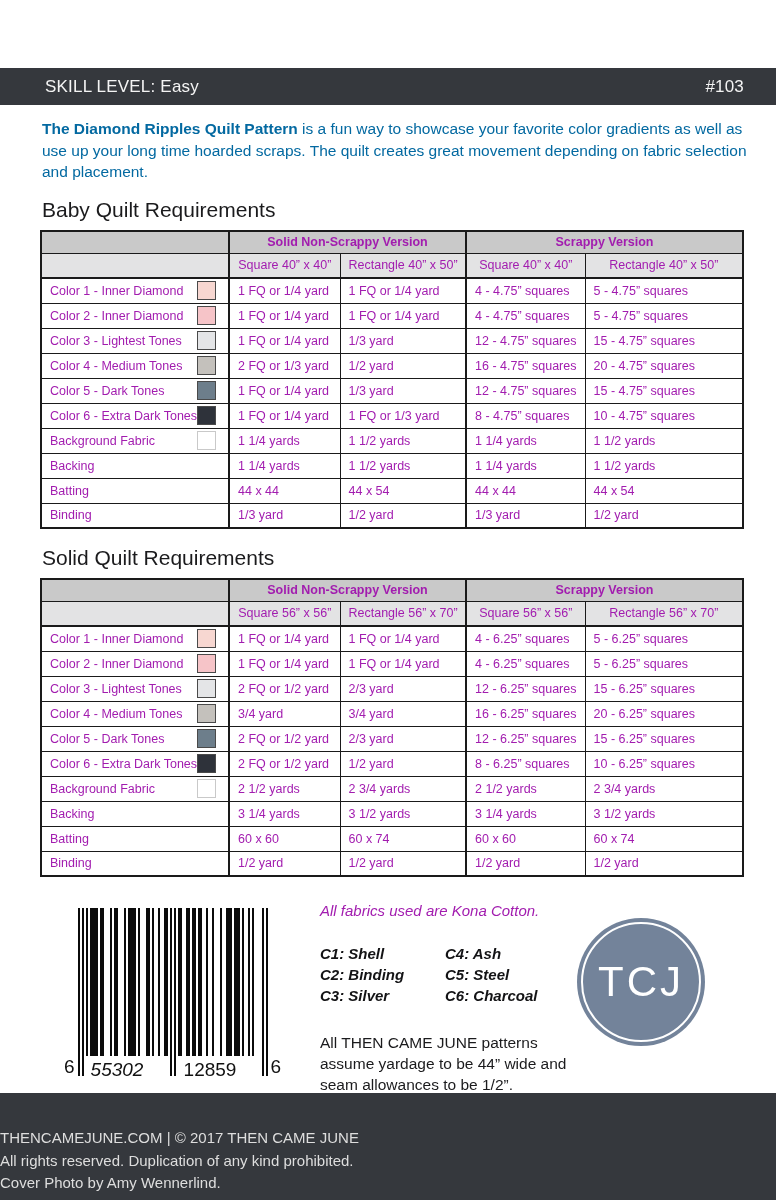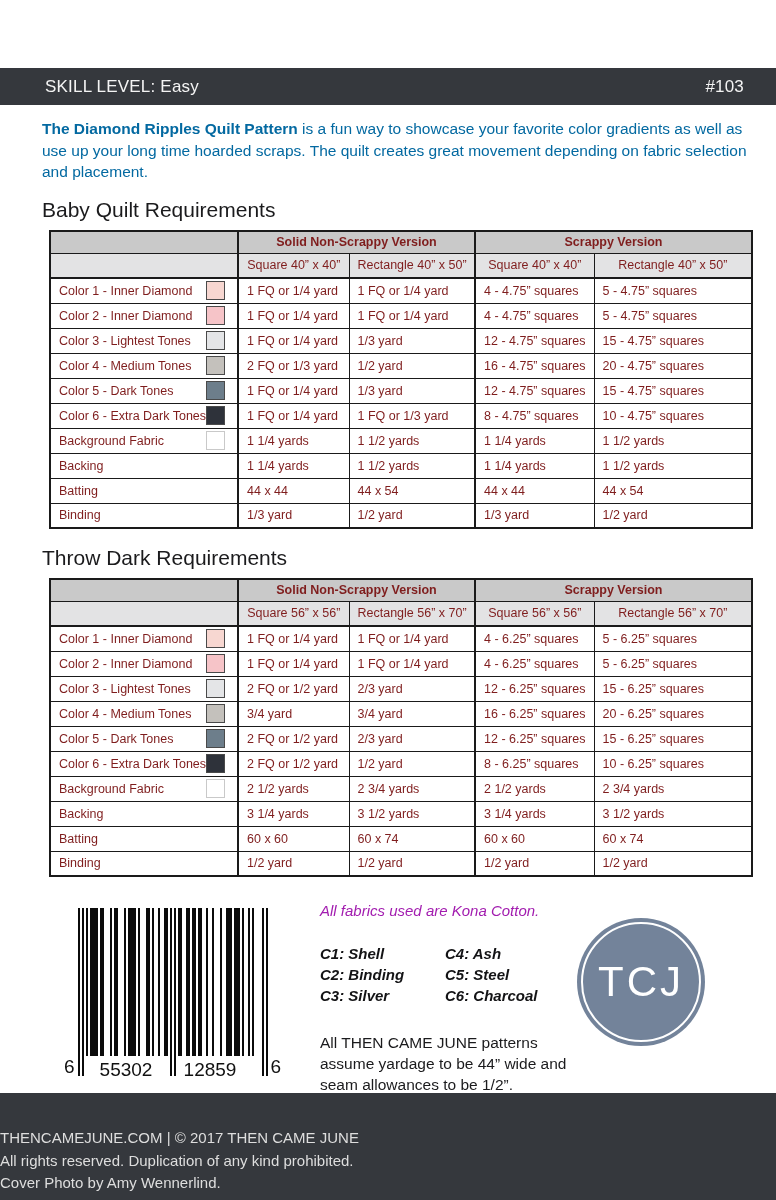--- a/index.html
+++ b/index.html
@@ -47,27 +47,27 @@
     font-size: 21px;
     font-weight: 400;
     color: #1b1b1d;
   }
   #title-0 { top: 178px; }
   #title-1 { top: 526px; }
 
   
   table.req {
     position: absolute;
-    left: 49px;
+    left: 40px;
     width: 702px;
     border-collapse: collapse;
     border: 2px solid #1a1a1a;
     table-layout: fixed;
     font-size: 12.5px;
-    color: #7f1d1d;
+    color: #a21caf;
   }
   #table-0 { top: 210px; }
   #table-1 { top: 558px; }
   table.req th, table.req td {
     border: 1px solid #1a1a1a;
     height: 25px;
     padding: 0 8px;
     text-align: left;
     font-weight: 400;
     overflow: hidden;
@@ -111,21 +111,21 @@
   .bars .m.guard { height: 100%; }
   .bc-group {
     position: absolute;
     bottom: -3px;
     background: #ffffff;
     font-size: 19px;
     color: #111;
     line-height: 1;
     padding: 2px 3px 0 3px;
   }
-  .bc-group.g1 { left: 19px; }
+  .bc-group.g1 { left: 10px; font-style: italic; }
   .bc-group.g2 { left: 103px; }
 
   
   .kona { position: absolute; left: 320px; top: 6px; width: 250px; }
   .kona-heading { font-size: 15px; font-weight: normal; font-style: italic; color: #a21caf; }
   .kona-cols { display: flex; margin-top: 24px; }
   .kona-col { width: 125px; }
   .kona-item { font-size: 15px; font-weight: bold; font-style: italic; line-height: 21px; color: #131315; }
   .kona-note { margin-top: 26px; font-size: 15.5px; line-height: 21px; color: #1b1b1d; }
 
@@ -313,21 +313,21 @@
             </div>
           </td>
           <td class="sep">1/3 yard</td>
           <td>1/2 yard</td>
           <td class="sep">1/3 yard</td>
           <td>1/2 yard</td>
         </tr>
       </tbody>
     </table>
 
-  <h2 class="section-title" id="title-1">Throw Dark Requirements</h2>
+  <h2 class="section-title" id="title-1">Solid Quilt Requirements</h2>
   <table class="req" id="table-1">
       <colgroup>
         <col class="c-label">
         <col class="c-v1">
         <col class="c-v2">
         <col class="c-v3">
         <col class="c-v4">
       </colgroup>
       <thead>
         <tr class="group-row">

